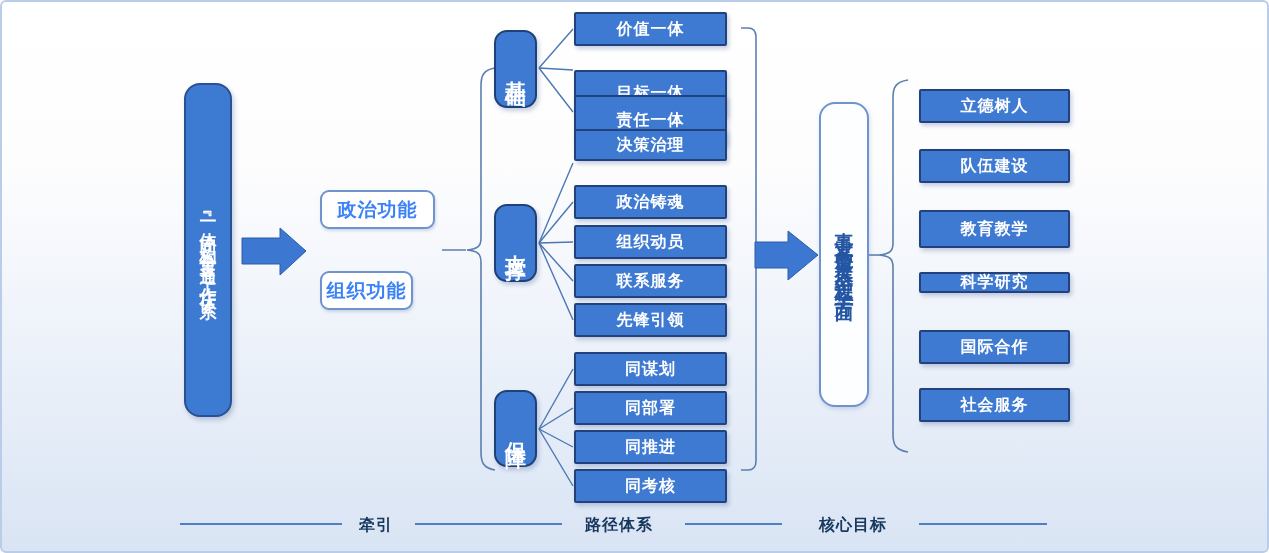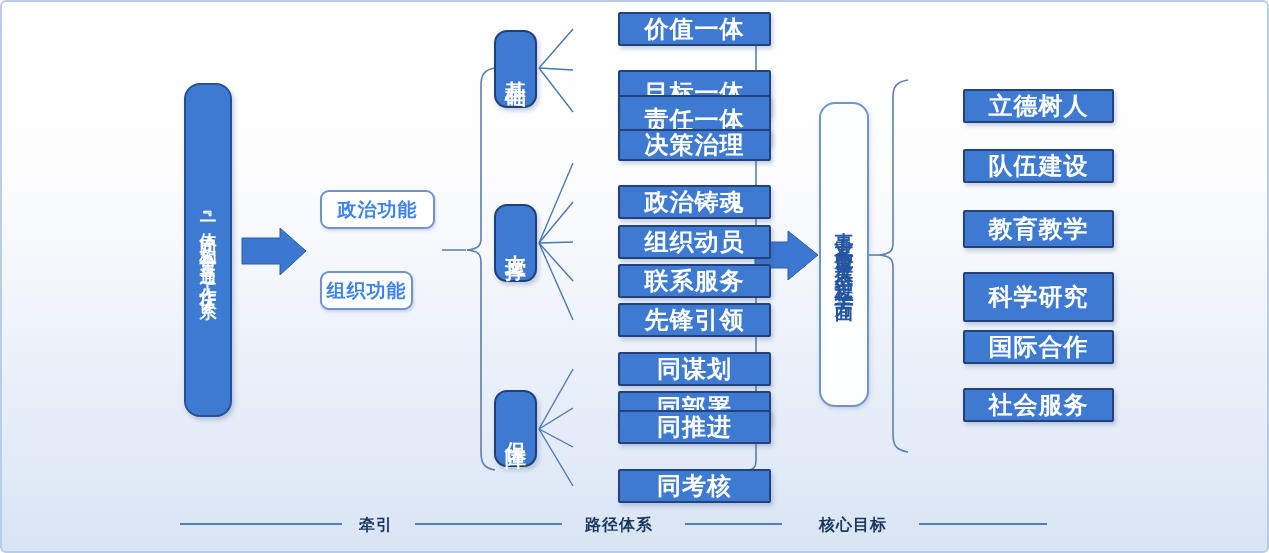--- a/index.html
+++ b/index.html
@@ -6,23 +6,22 @@
   .canvas{
     position:relative;width:1269px;height:553px;box-sizing:border-box;
     font-family:"Liberation Sans","DejaVu Sans",sans-serif;
     background:linear-gradient(180deg,#ffffff 0%,#fdfdfe 30%,#eaf0f9 68%,#d9e4f4 100%);
     border:2px solid #b9cde9;border-radius:6px;overflow:hidden;
   }
   .abs{position:absolute;box-sizing:border-box;display:flex;align-items:center;justify-content:center;}
   
   .bluebox{
     background:#3e7ad2;border:2px solid #23427c;border-radius:2px;
-    color:#ffffff;font-weight:bold;font-size:24px;letter-spacing:1px;
+    color:#ffffff;font-weight:bold;font-size:16px;letter-spacing:1px;
     box-shadow:2px 3px 4px rgba(60,90,150,.28);
-    margin-left:44px;
   }
   
   .gpill{
     background:#3e7ad2;border:2px solid #1f4177;border-radius:13px;
     color:#ffffff;font-weight:bold;font-size:21px;
     writing-mode:vertical-rl;text-orientation:upright;letter-spacing:5px;
     box-shadow:2px 3px 4px rgba(60,90,150,.28);
   }
   
   .left-pillar{
@@ -146,41 +145,41 @@
   <div class="abs bluebox" style="left:572px;top:301px;width:153px;height:34px;">
     <span>先锋引领</span>
   </div>
 
   <div class="abs bluebox" style="left:572px;top:350px;width:153px;height:34px;">
     <span>同谋划</span>
   </div>
   <div class="abs bluebox" style="left:572px;top:389px;width:153px;height:34px;">
     <span>同部署</span>
   </div>
-  <div class="abs bluebox" style="left:572px;top:408px;width:153px;height:34px;justify-content:center;">
+  <div class="abs bluebox" style="left:572px;top:428px;width:153px;height:34px;justify-content:center;">
     <span>同推进</span>
   </div>
   <div class="abs bluebox" style="left:572px;top:467px;width:153px;height:34px;">
     <span>同考核</span>
   </div>
 
   <div class="abs goal-pillar" style="left:817px;top:100px;width:50px;height:305px;">
     <span>事业高质量发展全过程全方面</span>
   </div>
 
   <div class="abs bluebox" style="left:917px;top:87px;width:151px;height:34px;">
     <span>立德树人</span>
   </div>
   <div class="abs bluebox" style="left:917px;top:147px;width:151px;height:34px;">
     <span>队伍建设</span>
   </div>
   <div class="abs bluebox" style="left:917px;top:208px;width:151px;height:38px;">
     <span>教育教学</span>
   </div>
-  <div class="abs bluebox" style="left:917px;top:270px;width:151px;height:50px;justify-content:center;">
+  <div class="abs bluebox" style="left:917px;top:270px;width:151px;height:21px;justify-content:center;">
     <span>科学研究</span>
   </div>
   <div class="abs bluebox" style="left:917px;top:328px;width:151px;height:34px;">
     <span>国际合作</span>
   </div>
   <div class="abs bluebox" style="left:917px;top:386px;width:151px;height:34px;">
     <span>社会服务</span>
   </div>
 
   <div class="axis-label" style="left:374px;top:523px;">牵引</div>

